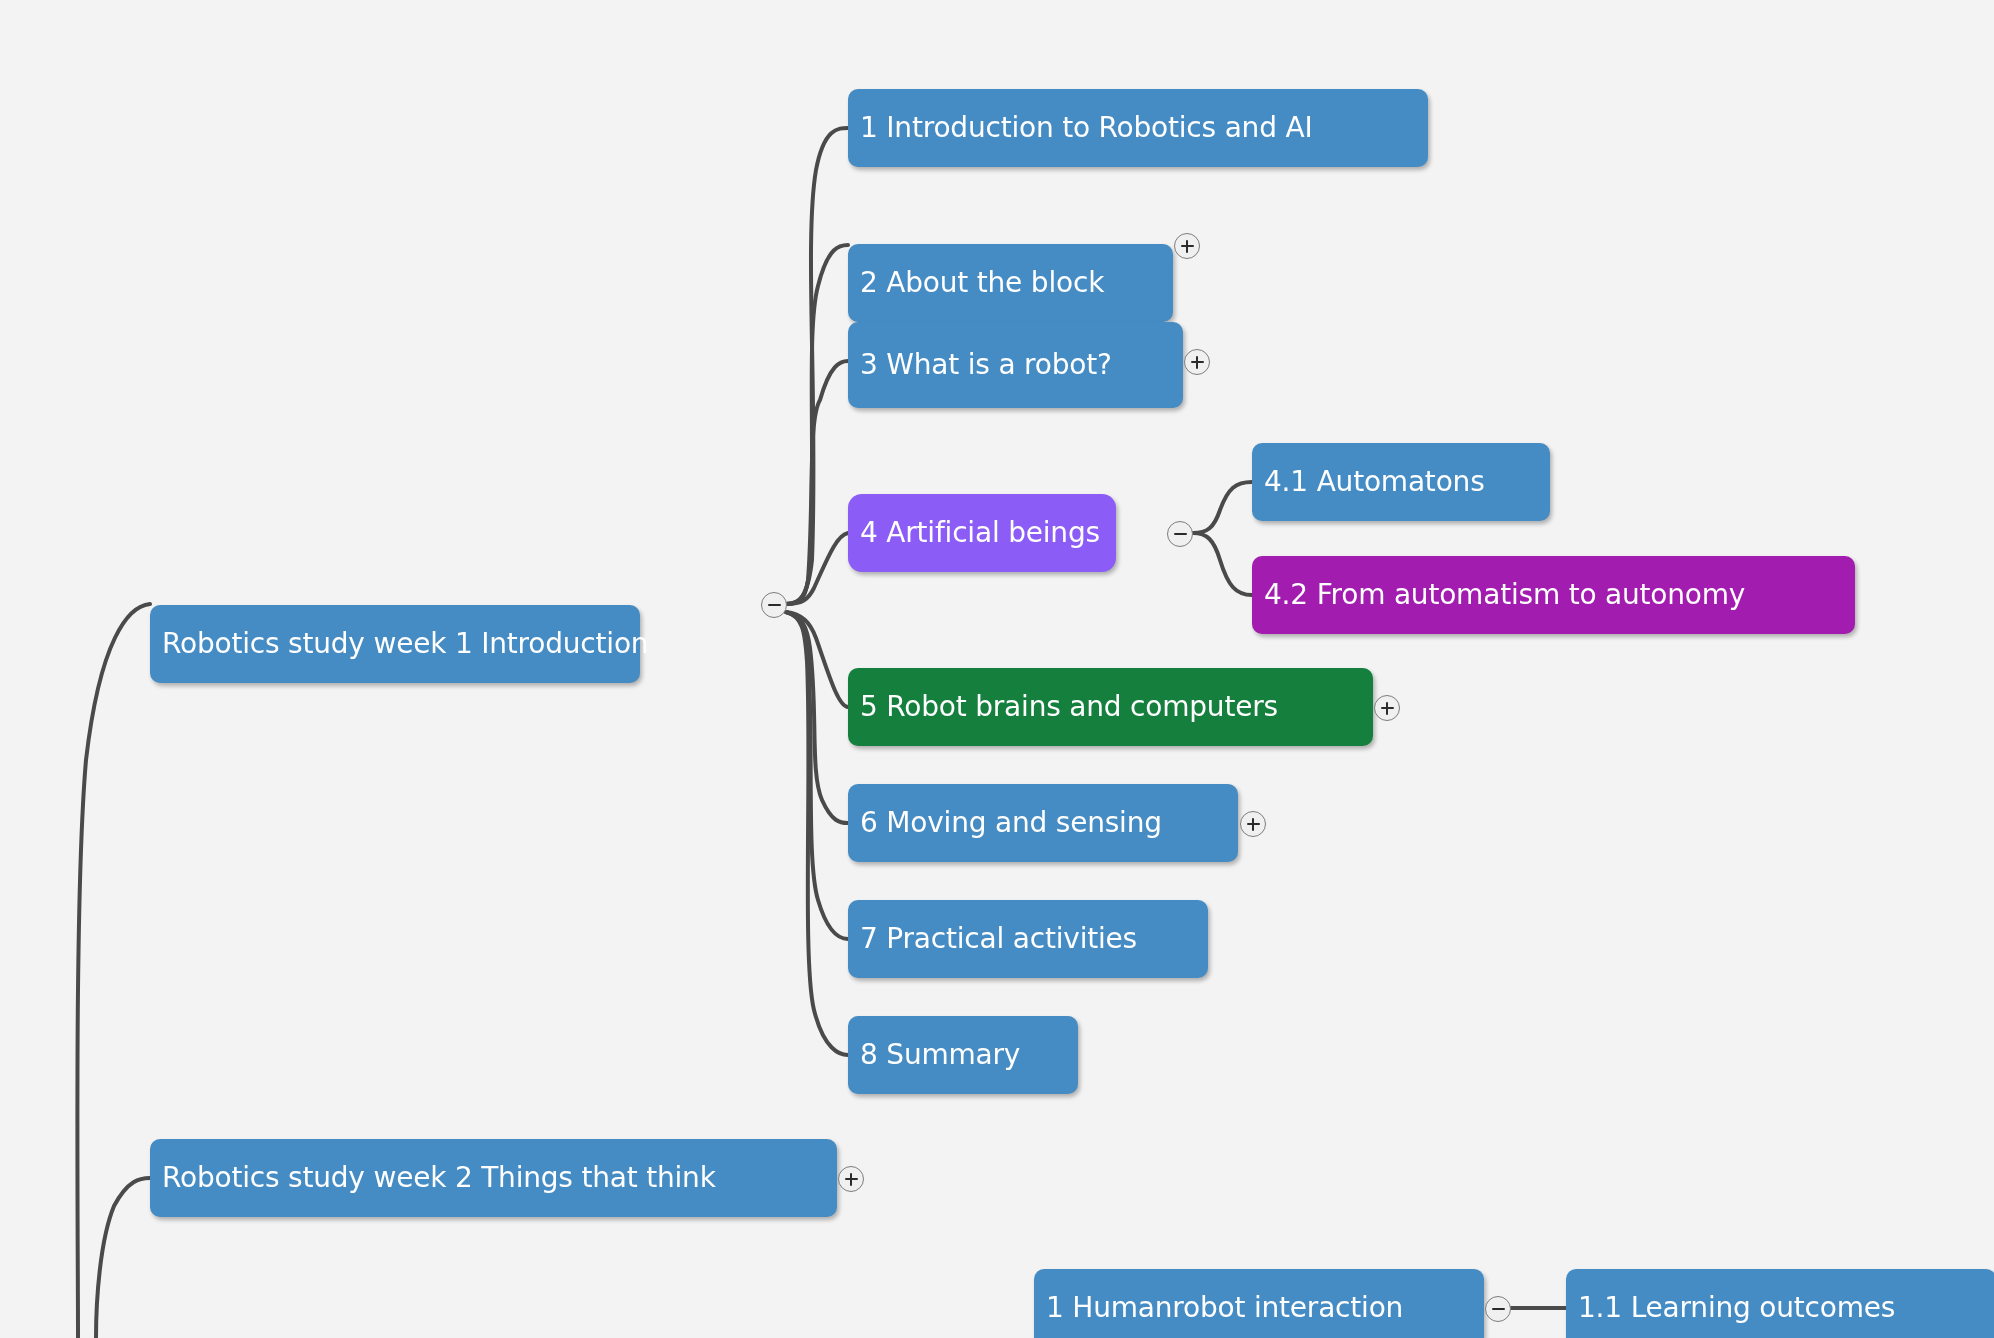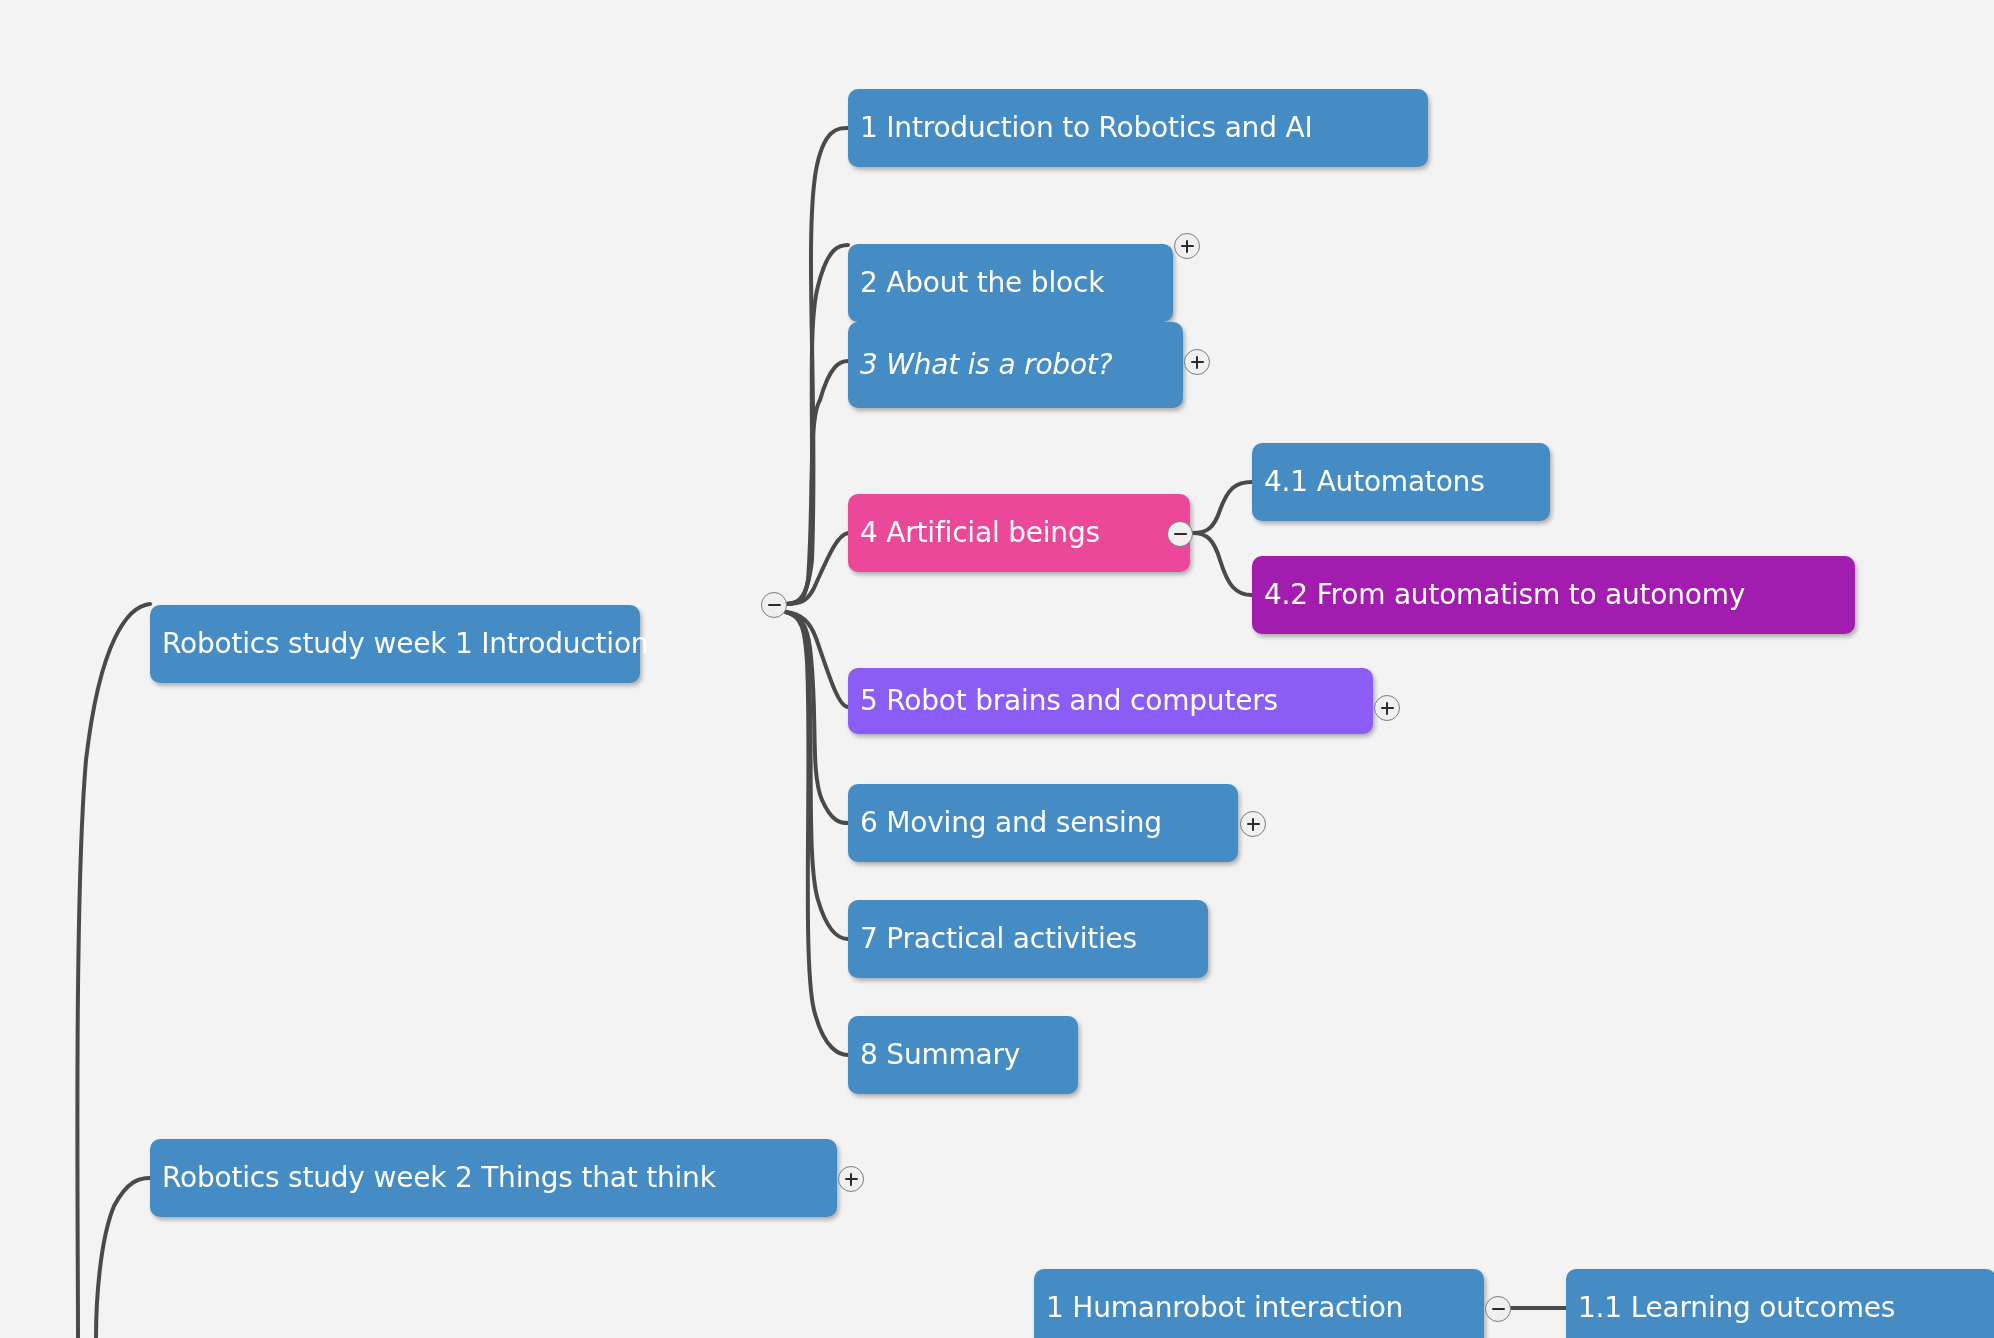--- a/index.html
+++ b/index.html
@@ -105,40 +105,40 @@
       <div class="node" style="left: 848px; top: 89px; width: 580px; height: 78px; background: rgb(69, 139, 196); color: rgb(255, 255, 255);">
         <span class="node-label">1 Introduction to Robotics and AI</span>
       </div>
       <div class="node" style="left: 848px; top: 206px; width: 325px; height: 78px; background: rgb(69, 139, 196); color: rgb(255, 255, 255); margin-top: 38px;">
         <span class="node-label">2 About the block</span>
       </div>
       <div class="toggle" style="left: 1174px; top: 233px; background: rgb(240, 240, 240); border-color: rgb(125, 125, 125);">
         <span class="bar-h"></span>
         <span class="bar-v"></span>
       </div>
-      <div class="node" style="left: 848px; top: 322px; width: 335px; height: 86px; background: rgb(69, 139, 196); color: rgb(255, 255, 255); font-style: italic;">
+      <div class="node" style="left: 848px; top: 322px; width: 335px; height: 86px; background: rgb(69, 139, 196); color: rgb(255, 255, 255);">
         <span class="node-label">3 What is a robot?</span>
       </div>
       <div class="toggle" style="left: 1184px; top: 349px; background: rgb(240, 240, 240); border-color: rgb(125, 125, 125);">
         <span class="bar-h"></span>
         <span class="bar-v"></span>
       </div>
-      <div class="node" style="left: 848px; top: 494px; width: 342px; height: 78px; background: #ec4899; color: rgb(255, 255, 255);">
+      <div class="node" style="left: 848px; top: 494px; width: 268px; height: 78px; background: #8b5cf6; color: rgb(255, 255, 255); border-radius: 14px;">
         <span class="node-label">4 Artificial beings</span>
       </div>
       <div class="toggle" style="left: 1167px; top: 521px; background: rgb(240, 240, 240); border-color: rgb(125, 125, 125);">
         <span class="bar-h"></span>
       </div>
       <div class="node" style="left: 1252px; top: 443px; width: 298px; height: 78px; background: rgb(69, 139, 196); color: rgb(255, 255, 255);">
         <span class="node-label">4.1 Automatons</span>
       </div>
       <div class="node" style="left: 1252px; top: 556px; width: 603px; height: 78px; background: #a21caf; color: rgb(255, 255, 255);">
         <span class="node-label">4.2 From automatism to autonomy</span>
       </div>
-      <div class="node" style="left: 848px; top: 668px; width: 525px; height: 66px; background: #8b5cf6; color: rgb(255, 255, 255);">
+      <div class="node" style="left: 848px; top: 668px; width: 525px; height: 78px; background: #15803d; color: rgb(255, 255, 255);">
         <span class="node-label">5 Robot brains and computers</span>
       </div>
       <div class="toggle" style="left: 1374px; top: 695px; background: rgb(240, 240, 240); border-color: rgb(125, 125, 125);">
         <span class="bar-h"></span>
         <span class="bar-v"></span>
       </div>
       <div class="node" style="left: 848px; top: 784px; width: 390px; height: 78px; background: rgb(69, 139, 196); color: rgb(255, 255, 255);">
         <span class="node-label">6 Moving and sensing</span>
       </div>
       <div class="toggle" style="left: 1240px; top: 811px; background: rgb(240, 240, 240); border-color: rgb(125, 125, 125);">

